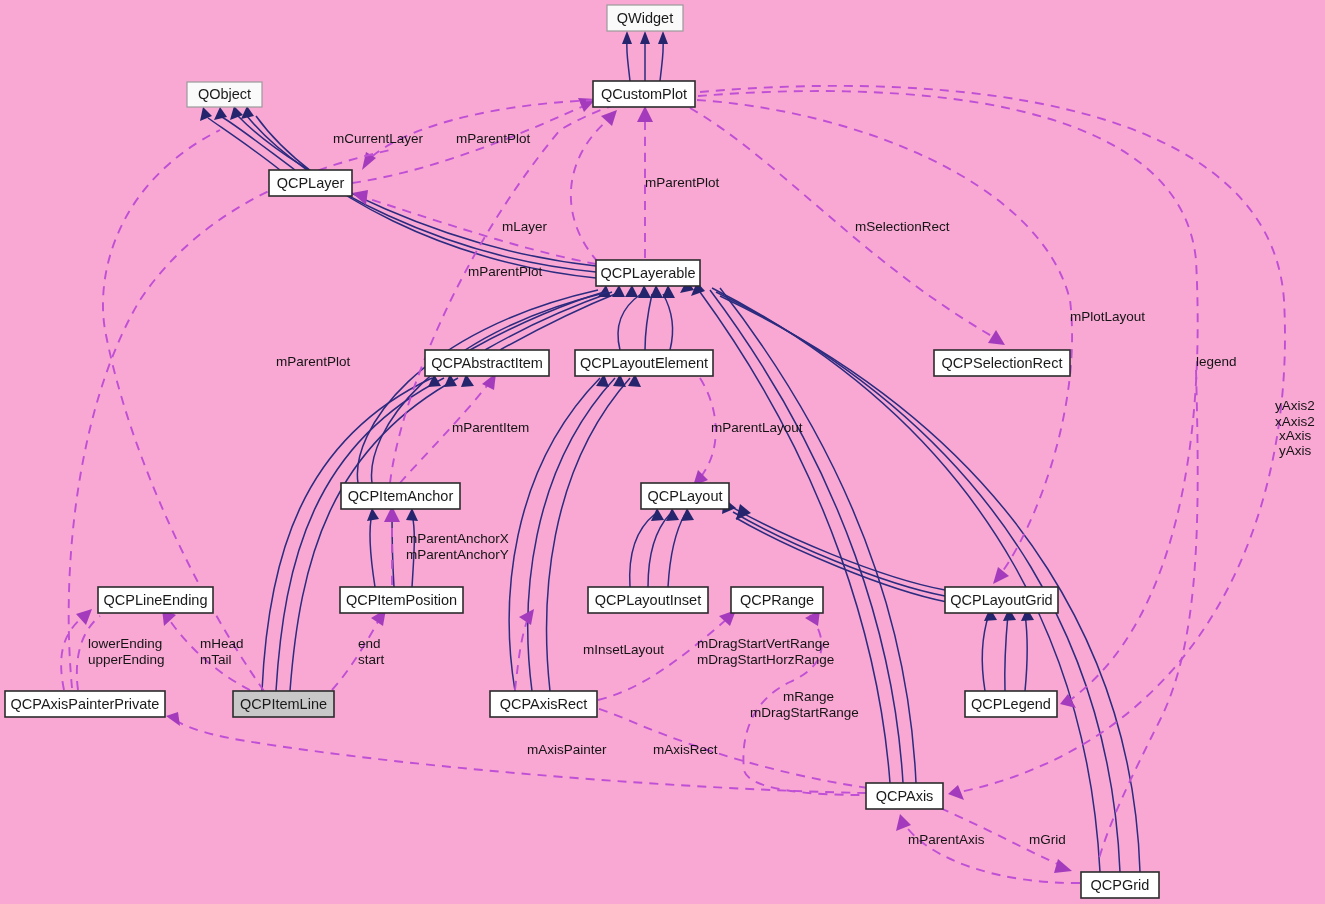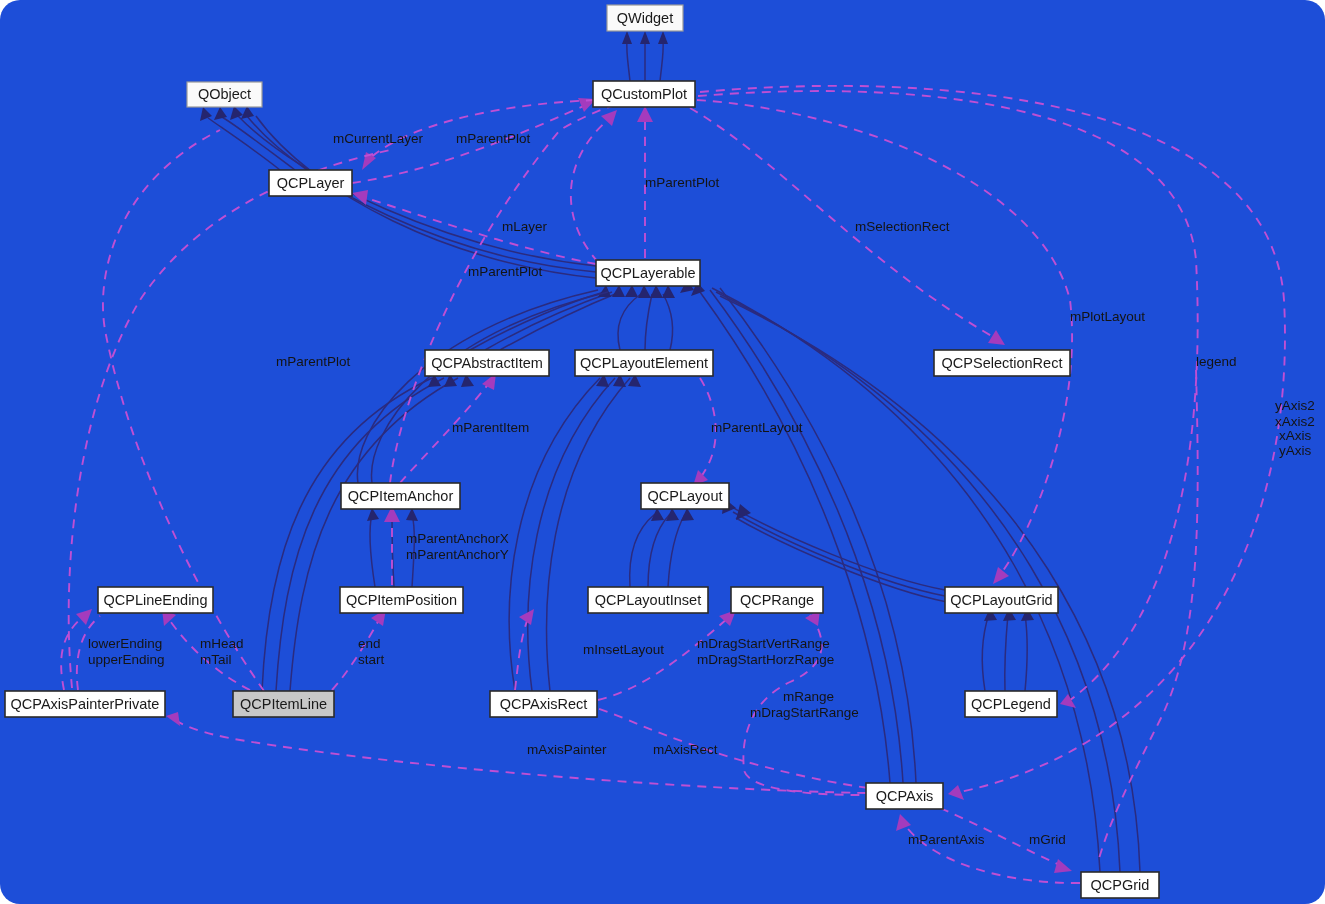--- a/index.html
+++ b/index.html
@@ -4,24 +4,23 @@
 <style>
   html, body {
     margin: 0;
     padding: 0;
     background: #ffffff;
   }
   #diagram-root {
     position: relative;
     width: 1325px;
     height: 904px;
-    background: #1d4ed8;
+    background: #f9a8d4;
     font-family: "Liberation Sans", sans-serif;
     overflow: hidden;
-    border-radius: 20px;
   }
   svg#graph {
     position: absolute;
     top: 0; left: 0;
     width: 1325px;
     height: 904px;
   }
   .node-rect {
     fill: #ffffff;
     stroke: #2b2b2b;

